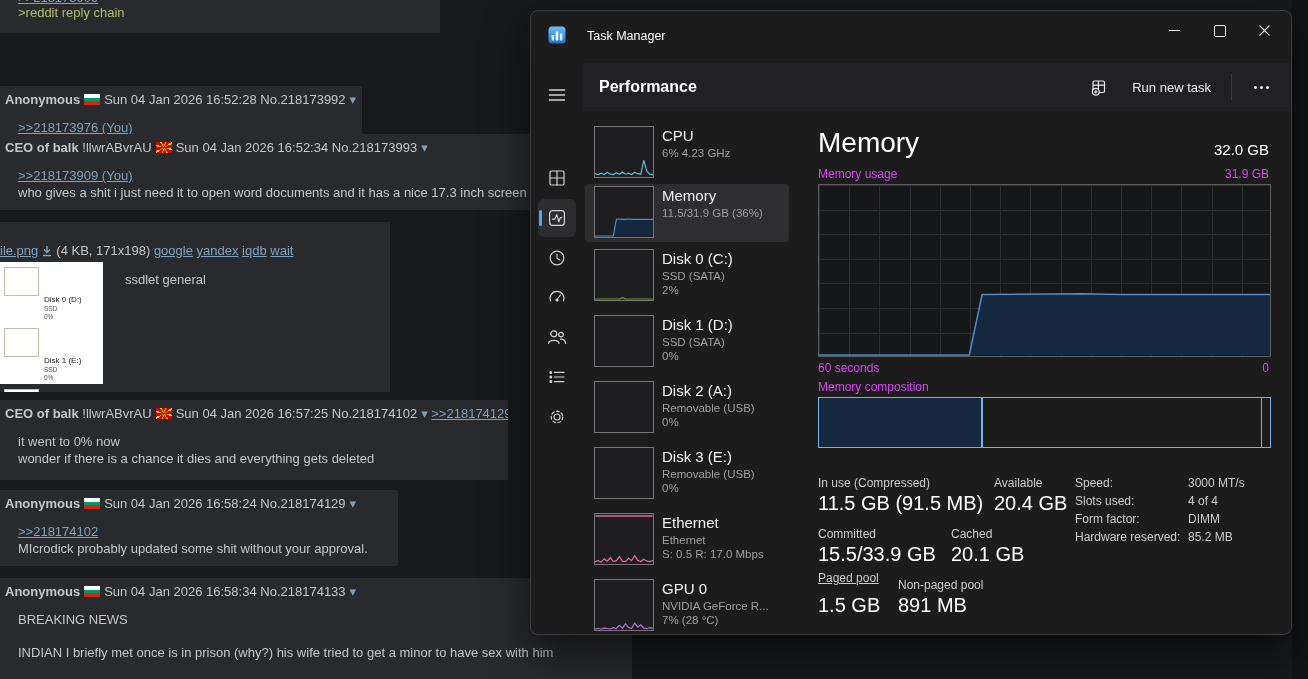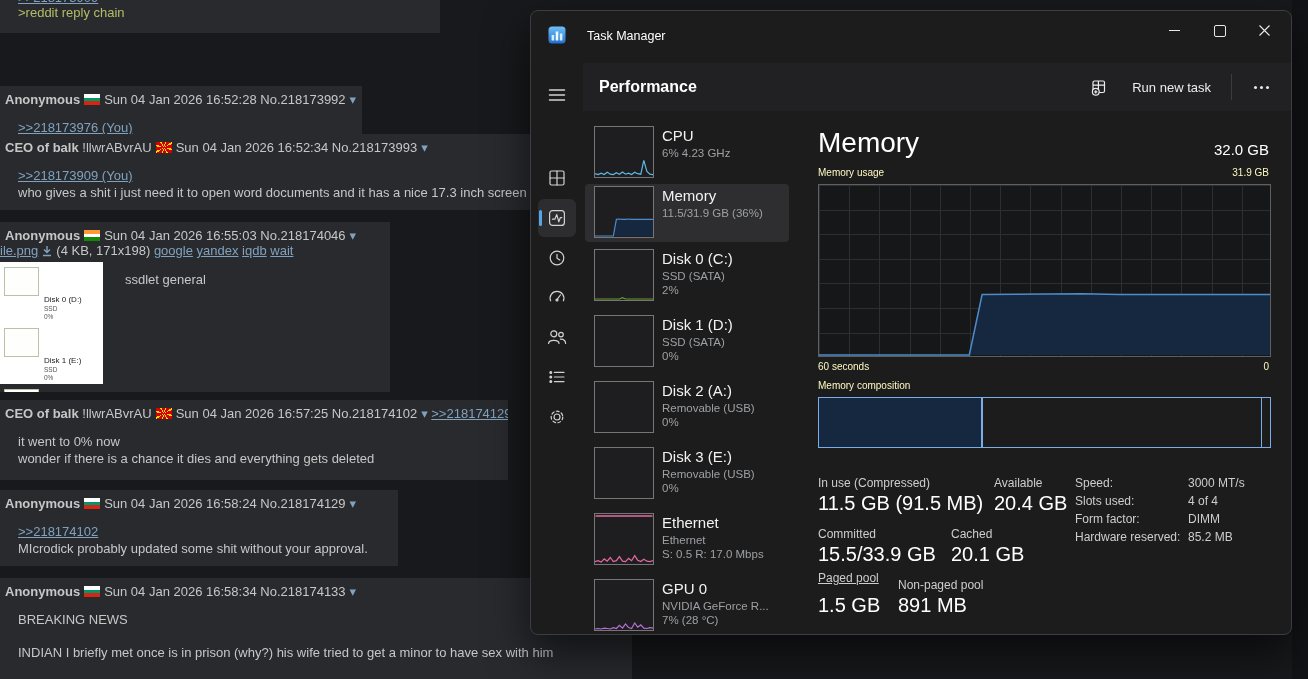--- a/index.html
+++ b/index.html
@@ -66,21 +66,21 @@
   .tm-item.selected{background:#2e2e30;}
   .mini-chart{position:absolute;left:9px;top:2px;width:60px;height:52px;border:1px solid #767676;
     box-sizing:border-box;background:#1e1e20;overflow:hidden;}
   .tm-item-title{position:absolute;left:77px;top:3px;font-size:15px;color:#f2f2f2;line-height:18px;white-space:nowrap;}
   .tm-item-sub{position:absolute;left:77px;font-size:11.5px;color:#9da0a3;line-height:14px;white-space:nowrap;}
   .sub1{top:22px;} .sub2{top:36px;}
 
   .tm-main{position:absolute;left:270px;top:100px;right:0;bottom:0;}
   .mem-title{position:absolute;left:17px;top:16px;font-size:28px;font-weight:300;color:#ffffff;}
   .mem-total{position:absolute;right:22px;top:30px;font-size:15px;color:#ffffff;}
-  .lbl{font-size:10px;color:#fef9c3;}
+  .lbl{font-size:12px;color:#d946ef;}
   .mem-usage-lbl{position:absolute;left:17px;top:56px;}
   .mem-scale-lbl{position:absolute;right:22px;top:56px;}
   .graph{position:absolute;left:17px;top:73px;width:453px;height:173px;box-sizing:border-box;
     border:1px solid #5f5f5f;background:#161719;
     background-image:repeating-linear-gradient(to right,#2c2e31 0 1px,transparent 1px 30.2px),
                      repeating-linear-gradient(to bottom,#2c2e31 0 1px,transparent 1px 24.6px);}
   .graph svg{position:absolute;left:0;top:0;}
   .axis-left{position:absolute;left:17px;top:250px;}
   .axis-right{position:absolute;right:22px;top:250px;}
   .comp-lbl{position:absolute;left:17px;top:269px;}
@@ -122,23 +122,20 @@
       <div class="post-header">
         <span class="name">CEO of balk</span> <span class="trip">!llwrABvrAU</span><span class="flag flag-mk"></span><span class="meta">Sun 04 Jan 2026 16:52:34</span> <span class="meta">No.218173993</span><a class="chev">▾</a>
       </div>
       <div class="post-body" style="top:34px;">
         <a class="ql">&gt;&gt;218173909 (You)</a><br>
         <span>who gives a shit i just need it to open word documents and it has a nice 17.3 inch screen</span>
       </div>
     </article>
 
     <article class="post" style="left:0;top:222px;width:390px;height:170px;">
-      <div class="post-header">
-        <span class="name">Anonymous</span><span class="flag flag-in"></span><span class="meta">Sun 04 Jan 2026 16:55:03</span> <span class="meta">No.218174046</span><a class="chev">▾</a>
-      </div>
       <div class="fileline">
         <a class="filelink">ile.png</a><svg class="dl-icon" width="12" height="12" viewBox="0 0 12 12">
             <path d="M6,1 V7 M3,4.5 L6,7.5 L9,4.5 M2,10.5 H10" stroke="#81a2be" stroke-width="1.4" fill="none"></path>
           </svg><span class="meta">(4 KB, 171x198)</span>
         <a class="filelink">google</a>
         <a class="filelink">yandex</a>
         <a class="filelink">iqdb</a>
         <a class="filelink">wait</a>
       </div>
       <div class="thumb">

